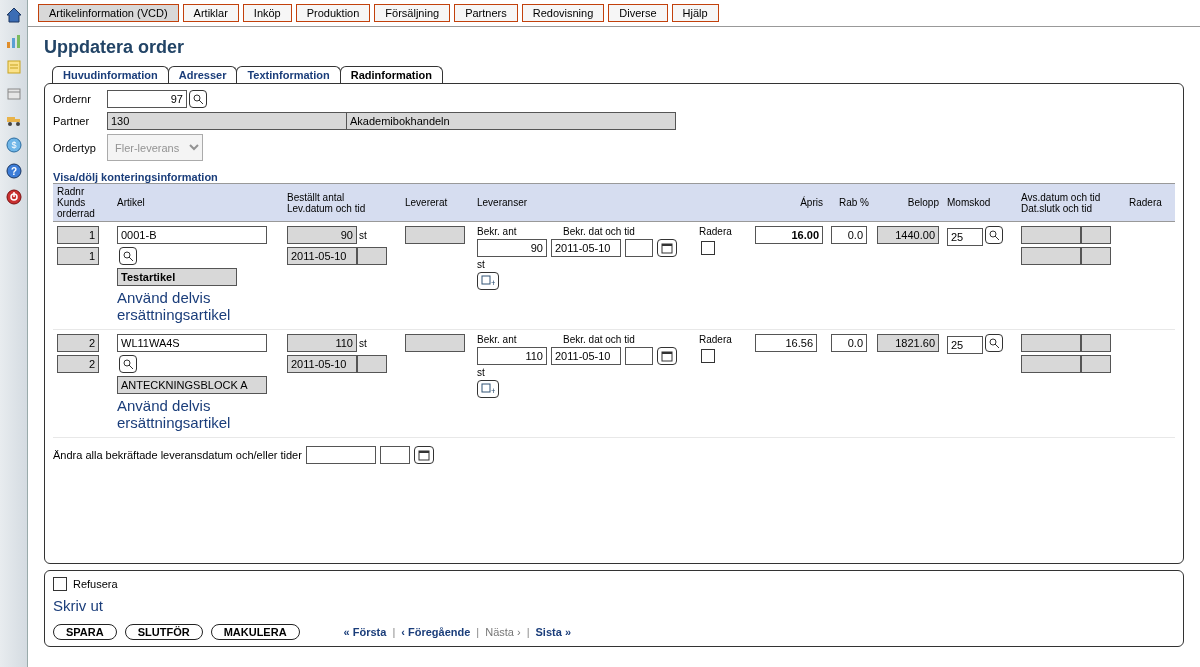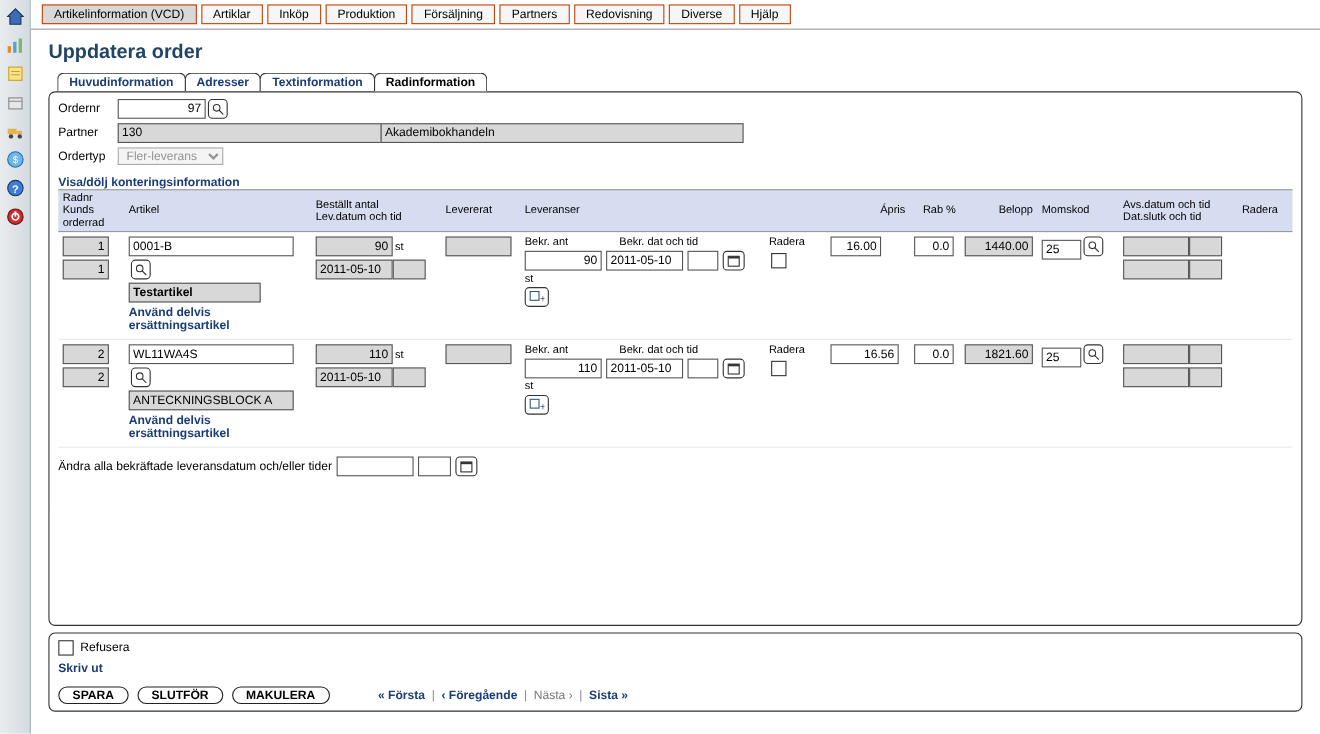--- a/index.html
+++ b/index.html
@@ -16,30 +16,30 @@
   .tabs { display: flex; margin-left: 8px; }
   .tab { border: 1px solid #333; border-bottom: none; padding: 2px 10px; margin-right: -1px; font-weight: bold; color: #1a3d7a; background: #fff; border-radius: 6px 6px 0 0; cursor: pointer; font-size: 11px; position: relative; }
   .tab.active { color: #000; z-index: 2; }
   .panel { border: 1px solid #333; border-radius: 6px; flex: 1; padding: 6px 8px; background: #fff; position: relative; display: flex; flex-direction: column; }
   .header-rows { margin-bottom: 6px; }
   .hr-row { display: flex; align-items: center; margin-bottom: 4px; }
   .hr-label { width: 54px; font-size: 11px; }
   .input { border: 1px solid #555; background: #fff; height: 18px; padding: 0 3px; font-size: 11px; }
   .input.ro { background: #d8d8d8; }
   .search-btn { width: 18px; height: 18px; border: 1px solid #333; border-radius: 4px; background: #fff; display: inline-flex; align-items: center; justify-content: center; cursor: pointer; margin-left: 2px; }
-  .select { border: 1px solid #888; background: #f0f0f0; height: 16px; font-size: 11px; color: #666; padding: 0 3px; }
+  .select { border: 1px solid #888; background: #f0f0f0; height: 27px; font-size: 11px; color: #666; padding: 0 3px; }
   .section-link { color: #1a3d7a; font-weight: bold; font-size: 11px; cursor: pointer; }
   .grid-head { display: grid; grid-template-columns: 60px 170px 118px 72px 278px 76px 46px 70px 74px 108px 50px; background: #d6ddf0; border-top: 1px solid #999; border-bottom: 1px solid #999; font-size: 10px; align-items: center; }
   .grid-head > div { padding: 2px 4px; }
   .grid-row { display: grid; grid-template-columns: 60px 170px 118px 72px 278px 76px 46px 70px 74px 108px 50px; padding-top: 4px; padding-bottom: 6px; border-bottom: 1px solid #e8e8e8; }
   .grid-row > div { padding: 0 4px; }
   .cell-stack { display: flex; flex-direction: column; gap: 3px; }
   .num { text-align: right; }
   .small-label { font-size: 10px; }
-  .link { color: #1a3d7a; font-weight: bold; cursor: pointer; font-size: 11px; }
+  .link { color: #1a3d7a; font-weight: normal; cursor: pointer; font-size: 15px; }
   .icon-btn { width: 20px; height: 18px; border: 1px solid #333; border-radius: 4px; background: #fff; display: inline-flex; align-items: center; justify-content: center; cursor: pointer; }
   .cal-btn { width: 20px; height: 18px; border: 1px solid #333; border-radius: 4px; background: #fff; display: inline-flex; align-items: center; justify-content: center; cursor: pointer; }
   .checkbox { width: 14px; height: 14px; border: 1px solid #333; background: #fff; display: inline-block; }
   .subpanel { display: flex; flex-direction: column; gap: 2px; }
   .belt-row { display: flex; gap: 4px; align-items: center; margin-top: 8px; font-size: 11px; }
   .footer { border: 1px solid #333; border-radius: 6px; padding: 6px 8px; margin-top: 6px; }
   .action-btn { border: 1.5px solid #222; border-radius: 10px; padding: 1px 12px; font-weight: bold; font-size: 11px; background: #fff; cursor: pointer; margin-right: 8px; }
   .nav-links { display: inline-flex; gap: 6px; margin-left: 36px; font-size: 11px; }
   .nav-link { color: #1a3d7a; font-weight: bold; cursor: pointer; }
   .nav-sep { color: #888; }
@@ -212,21 +212,21 @@
               <span class="checkbox"></span>
             </div>
             <span class="small-label">st</span>
             <span class="icon-btn" style="width:22px;">
                 <svg width="14" height="12">
                   <rect x="1" y="1" width="8" height="8" fill="none" stroke="#357"></rect>
                   <text x="10" y="11" font-size="9" fill="#357">+</text>
                 </svg>
               </span>
           </div>
-          <div><input class="input num" style="width: 46px;" value="16.00"></div>
+          <div><input class="input num" style="width: 68px; font-weight: bold;" value="16.00"></div>
           <div><input class="input num" style="width: 36px;" value="0.0"></div>
           <div><input class="input ro num" style="width: 62px;" readonly="" value="1440.00"></div>
           <div><input class="input" style="width: 36px;" value="25"><span class="search-btn">
                 <svg width="11" height="11">
                   <circle cx="4" cy="4" r="3" fill="none" stroke="#333"></circle>
                   <line x1="6" y1="6" x2="10" y2="10" stroke="#333"></line>
                 </svg>
               </span></div>
           <div class="cell-stack">
             <div><input class="input ro" style="width: 60px;" readonly=""><input class="input ro" style="width: 30px;" readonly=""></div>

